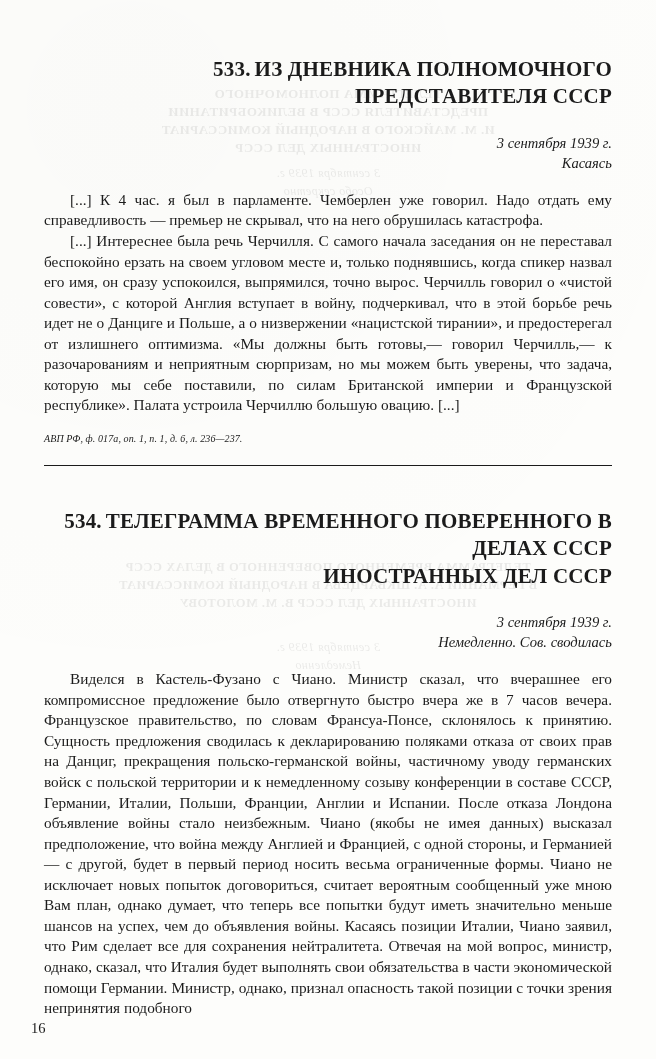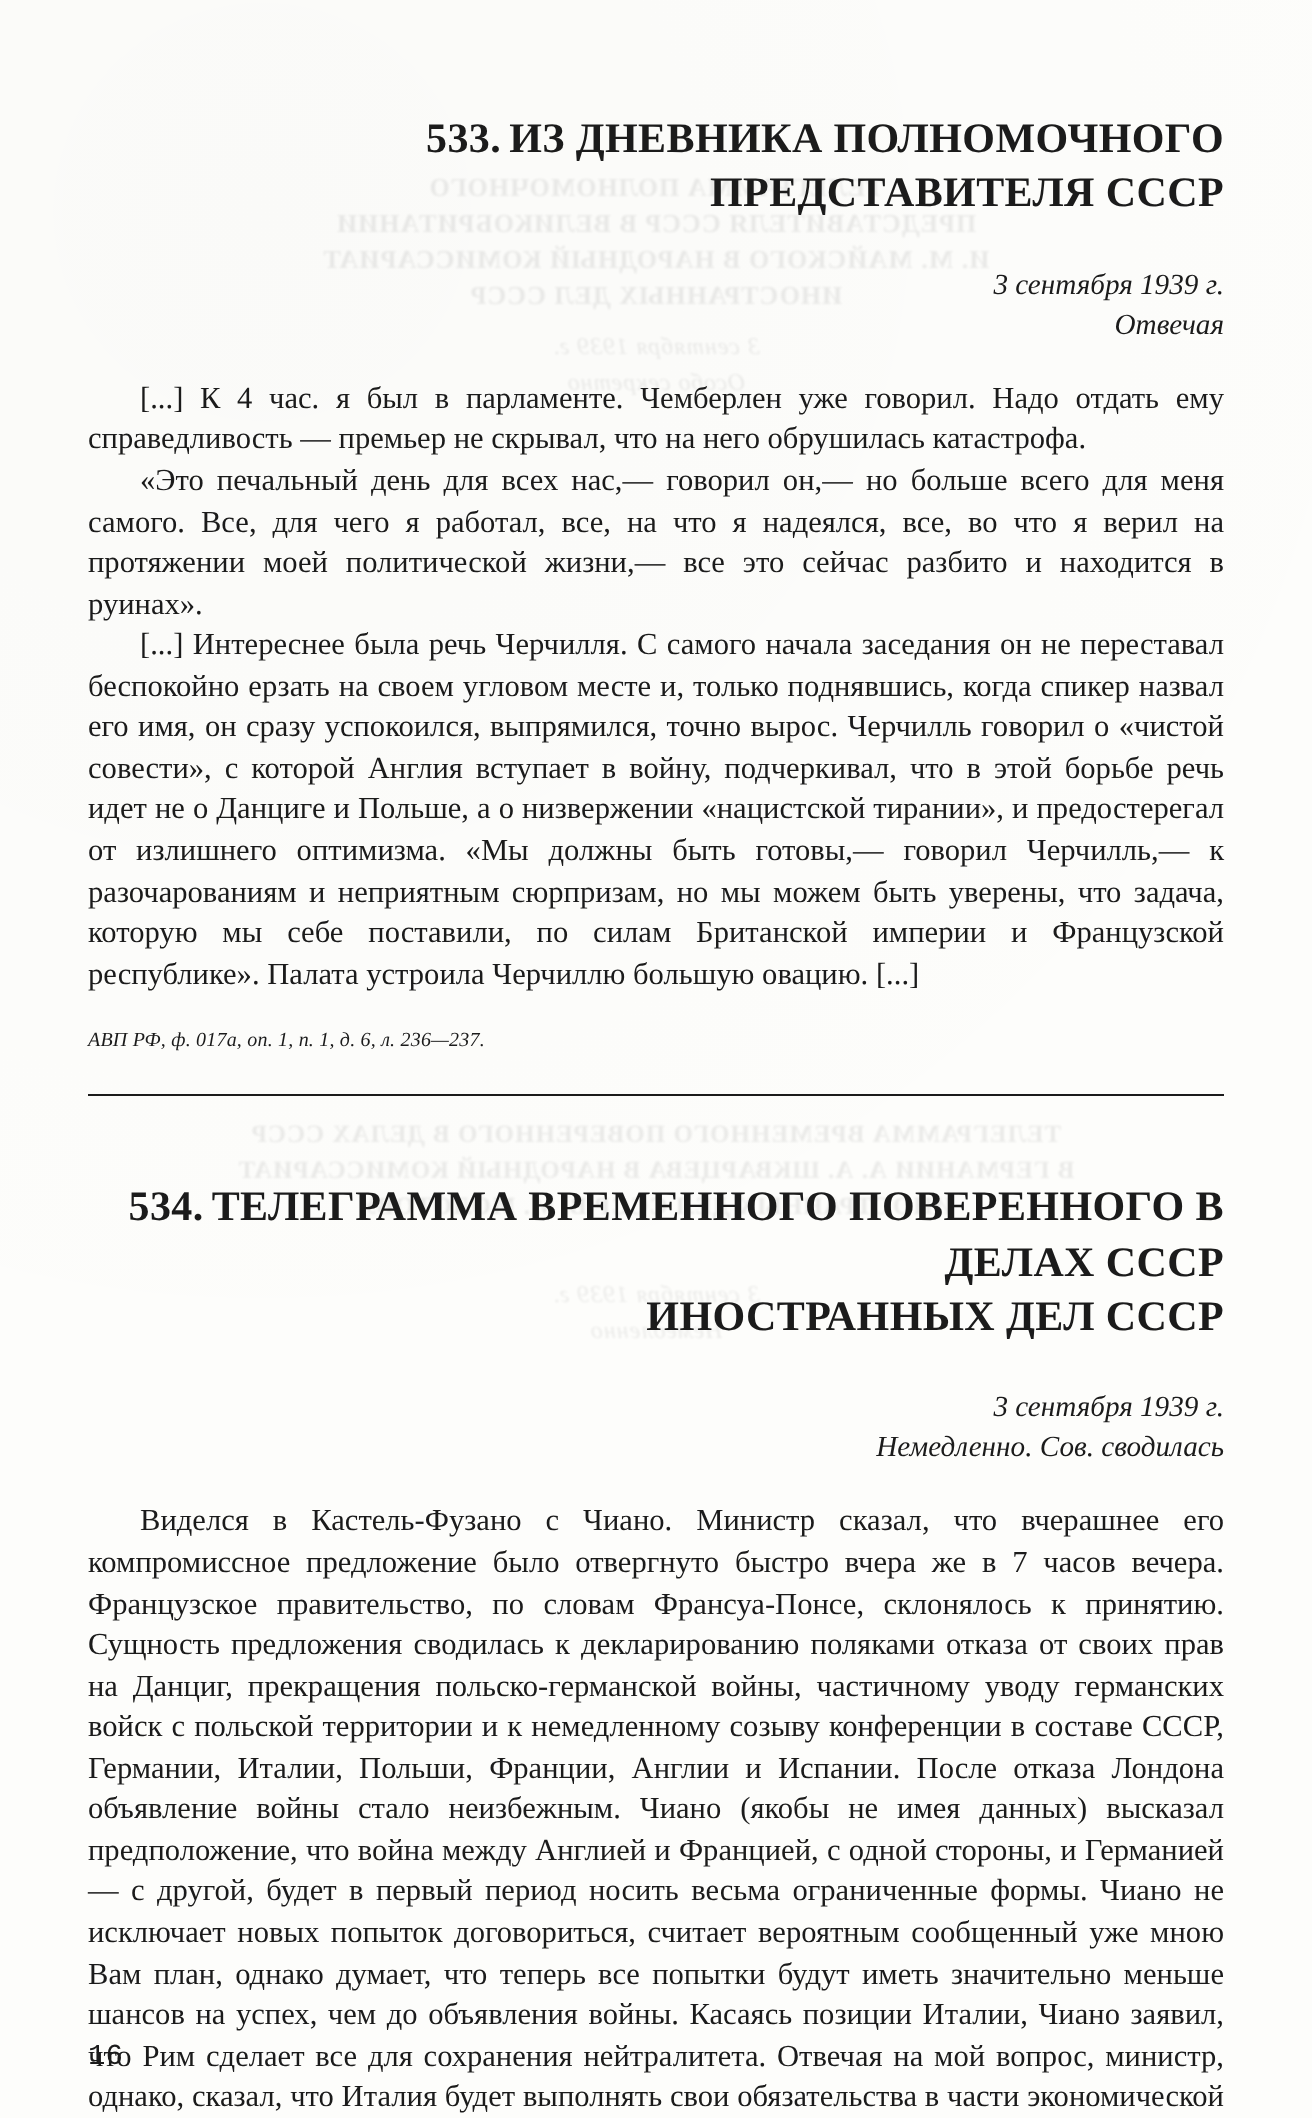--- a/index.html
+++ b/index.html
@@ -91,24 +91,24 @@
   }
   .rule {
     width: 100%;
     height: 1px;
     background: #1b1b1b;
     margin: 21px 0 0 0;
   }
   .doc-sep { margin-top: 42px; }
   .pagenum {
     position: absolute;
-    left: 44px;
+    left: 31px;
     bottom: 22px;
     font-size: 14.5px;
-    font-family: Liberation Mono, monospace;
+    font-family: Liberation Serif, serif;
     z-index: 3;
   }
 </style>
 </head>
 <body>
 
 <div class="page">
 
   <div class="ghost">
     <div class="gline" style="top:86px; font-size:13px;">ТЕЛЕГРАММА ПОЛНОМОЧНОГО</div>
@@ -125,25 +125,24 @@
   </div>
 
   <div class="doc">
 
     <h2 class="doc-title">
       <span class="num">533.</span><span>ИЗ ДНЕВНИКА ПОЛНОМОЧНОГО ПРЕДСТАВИТЕЛЯ СССР</span>
     </h2>
 
     <div class="dateblock">
       <span>3 сентября 1939 г.</span>
-      <span class="d2">Отвечая</span>
+      <span class="d2">Касаясь</span>
     </div>
 
     <p class="body first">[...] К 4 час. я был в парламенте. Чемберлен уже говорил. Надо отдать ему справедливость — премьер не скрывал, что на него обрушилась катастрофа.</p>
-    <p class="body">«Это печальный день для всех нас,— говорил он,— но больше всего для меня самого. Все, для чего я работал, все, на что я надеялся, все, во что я верил на протяжении моей политической жизни,— все это сейчас разбито и находится в руинах».</p>
     <p class="body">[...] Интереснее была речь Черчилля. С самого начала заседания он не переставал беспокойно ерзать на своем угловом месте и, только поднявшись, когда спикер назвал его имя, он сразу успокоился, выпрямился, точно вырос. Черчилль говорил о «чистой совести», с которой Англия вступает в войну, подчеркивал, что в этой борьбе речь идет не о Данциге и Польше, а о низвержении «нацистской тирании», и предостерегал от излишнего оптимизма. «Мы должны быть готовы,— говорил Черчилль,— к разочарованиям и неприятным сюрпризам, но мы можем быть уверены, что задача, которую мы себе поставили, по силам Британской империи и Французской республике». Палата устроила Черчиллю большую овацию. [...]</p>
 
     <div class="source">АВП РФ, ф. 017а, оп. 1, п. 1, д. 6, л. 236—237.</div>
 
     <div class="rule"></div>
   </div>
 
   <div class="doc doc-sep">
 
     <h2 class="doc-title">

